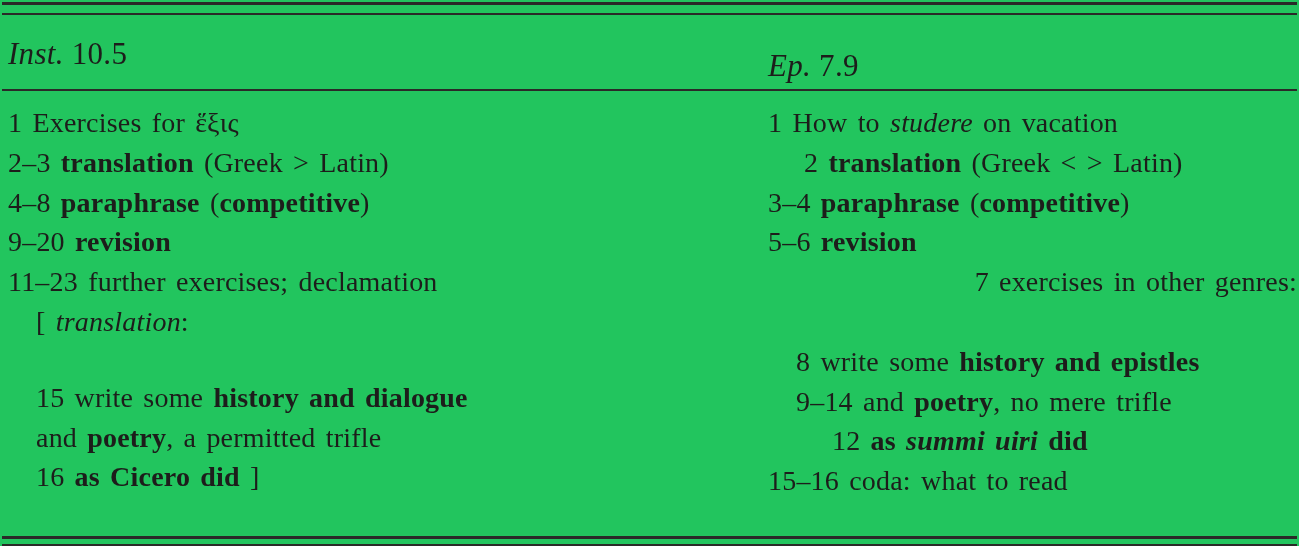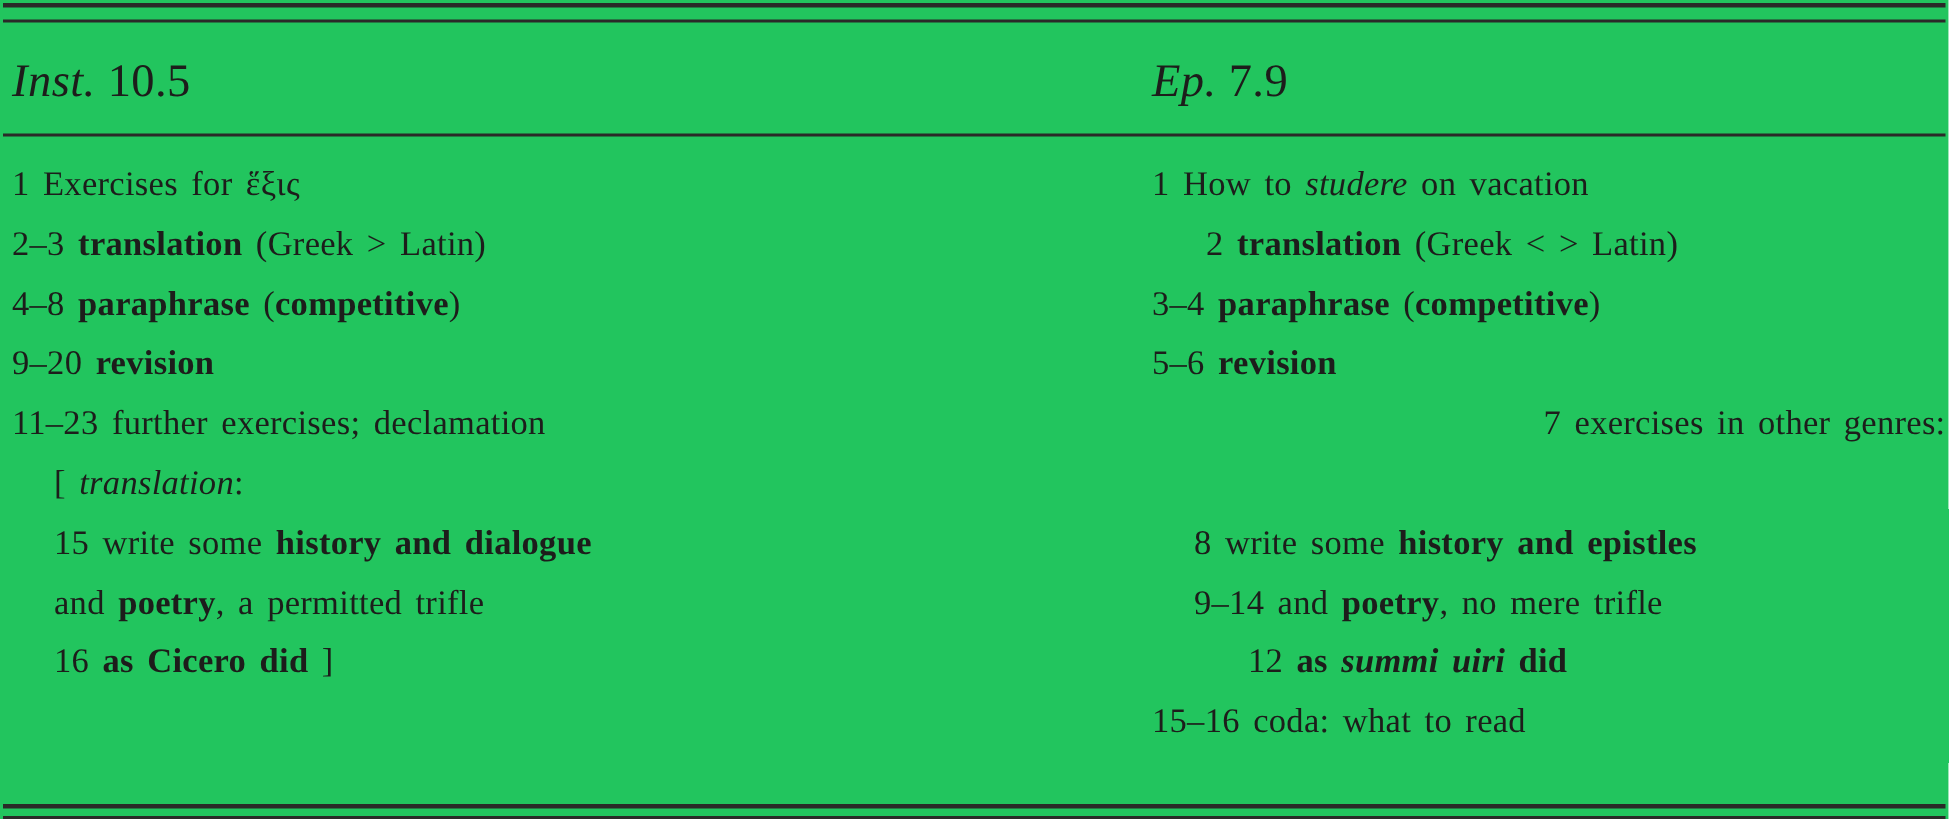--- a/index.html
+++ b/index.html
@@ -29,37 +29,37 @@
     top: 36px;
     font-size: 31px;
     letter-spacing: 0.3px;
     white-space: nowrap;
   }
   .col-header .abbr { font-style: italic; margin-right: 8px; }
 
   .col-body {
     position: absolute;
     top: 103px;
-    font-size: 23px;
+    font-size: 28px;
     letter-spacing: 0.2px;
     word-spacing: 3px;
   }
   .col-body .line {
     height: 39.8px;
     line-height: 39.8px;
     white-space: nowrap;
   }
   .b  { font-weight: bold; }
   .i  { font-style: italic; }
   .bi { font-weight: bold; font-style: italic; }
 
   #col0 { left: 8px;   width: 750px; }
   #col1 { left: 768px; width: 529px; }
   #hdr0 { left: 8px; }
-  #hdr1 { left: 768px; }
+  #hdr1 { left: 768px; margin-top: 12px; }
 </style>
 </head>
 <body>
 
 <div class="page">
 
   <div class="rule top-outer"></div>
   <div class="rule top-inner"></div>
 
   <div class="col-header" id="hdr0">
@@ -71,21 +71,21 @@
 
   <div class="rule header-rule"></div>
 
   <div class="col-body" id="col0">
       <div class="line" style="padding-left: 0px;"><span>1 Exercises for ἕξις</span></div>
       <div class="line" style="padding-left: 0px;"><span>2–3 </span><span class="b">translation</span><span> (Greek &gt; Latin)</span></div>
       <div class="line" style="padding-left: 0px;"><span>4–8 </span><span class="b">paraphrase</span><span> (</span><span class="b">competitive</span><span>)</span></div>
       <div class="line" style="padding-left: 0px;"><span>9–20 </span><span class="b">revision</span></div>
       <div class="line" style="padding-left: 0px;"><span>11–23 further exercises; declamation</span></div>
       <div class="line" style="padding-left: 28px;"><span>[ </span><span class="i">translation</span><span>:</span></div>
-      <div class="line" style="padding-left: 28px;"><span>15 write some </span><span class="b">history and dialogue</span></div>
+      <div class="line" style="padding-left: 28px; margin-top: 36px;"><span>15 write some </span><span class="b">history and dialogue</span></div>
       <div class="line" style="padding-left: 28px;"><span>and </span><span class="b">poetry</span><span>, a permitted trifle</span></div>
       <div class="line" style="padding-left: 28px;"><span>16 </span><span class="b">as Cicero did</span><span> ]</span></div>
     </div>
   <div class="col-body" id="col1">
       <div class="line" style="padding-left: 0px;"><span>1 How to </span><span class="i">studere</span><span> on vacation</span></div>
       <div class="line" style="padding-left: 0px; margin-left: 36px;"><span>2 </span><span class="b">translation</span><span> (Greek &lt; &gt; Latin)</span></div>
       <div class="line" style="padding-left: 0px;"><span>3–4 </span><span class="b">paraphrase</span><span> (</span><span class="b">competitive</span><span>)</span></div>
       <div class="line" style="padding-left: 0px;"><span>5–6 </span><span class="b">revision</span></div>
       <div class="line" style="padding-left: 0px; text-align: right;"><span>7 exercises in other genres:</span></div>
       <div class="line" style="padding-left: 0px;">&nbsp;</div>

